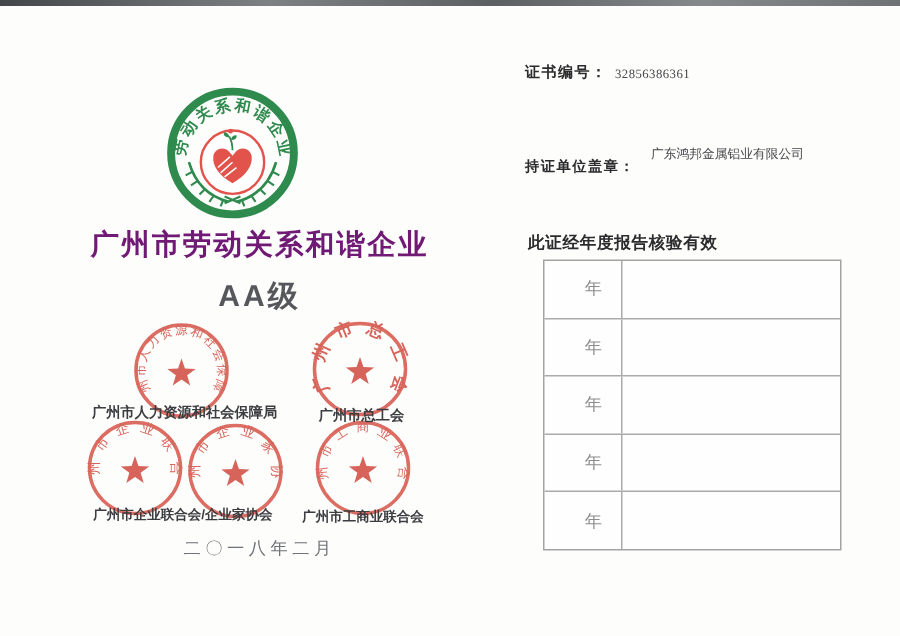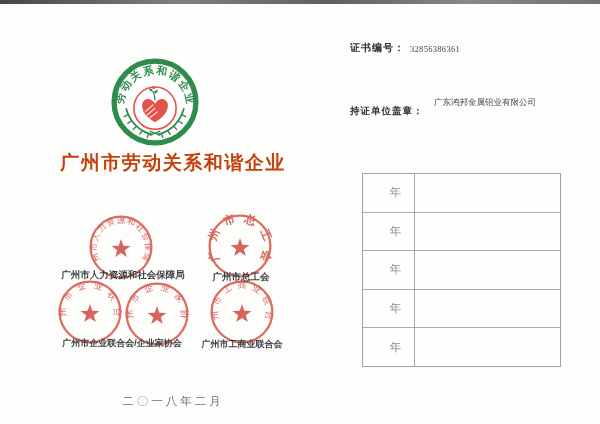--- a/index.html
+++ b/index.html
@@ -14,21 +14,21 @@
     position:absolute; left:0; top:0; width:600px; height:4px;
     background:linear-gradient(90deg,#43474a 0%,#7d8184 30%,#5c6063 55%,#85898b 78%,#6e7274 100%);
   }
 
   
   .emblem { position:absolute; left:111px; top:58px; width:88px; height:88px; }
 
   .title-line1 {
     position:absolute; left:10px; top:150px; width:326px;
     text-align:center; font-size:19px; font-weight:600;
-    letter-spacing:1.5px; color:#c2410c;
+    letter-spacing:1.5px; color:#701a75;
   }
   .title-line2 {
     position:absolute; left:10px; top:184px; width:326px;
     text-align:center; font-size:20px; font-weight:600;
     letter-spacing:2px; color:#56575b;
   }
 
   .seal { position:absolute; width:66px; height:66px; opacity:0.88; }
   .seal-1 { left:88px;  top:214px; }
   .seal-2 { left:207px; top:213px; }
@@ -39,21 +39,21 @@
   .seal-label {
     position:absolute; font-weight:bold; color:#3c3d40; text-align:center;
   }
   .seal-label-1 { left:38px;  top:269px; width:170px; font-size:9.5px; }
   .seal-label-2 { left:196px; top:271px; width:90px;  font-size:9.5px; }
   .seal-label-3 { left:36px;  top:337px; width:172px; font-size:9px; }
   .seal-label-4 { left:194px; top:338px; width:96px;  font-size:9px; }
 
   .issue-date {
     position:absolute; left:10px; top:358px; width:326px;
-    text-align:center; font-size:11.5px; letter-spacing:3px; color:#6f7277;margin-top:36px;
+    text-align:center; font-size:11.5px; letter-spacing:3px; color:#6f7277;
   }
 
   
   .field-label { position:absolute; font-size:10px; font-weight:bold;
     color:#2c2c2e; letter-spacing:1px; }
   .cert-no-label   { left:350px; top:41px;text-align:right; }
   .holder-label    { left:350px; top:92px; font-size:9.5px;margin-top:13px; }
   .validity-note   { left:352px; top:154px; font-size:11px; letter-spacing:0.5px; }
 
   .field-value { position:absolute; font-family:"Liberation Serif", serif; color:#46464a; }
@@ -98,20 +98,21 @@
     <path d="M49,40 C52,40.5 53.5,38.5 53,36.5 C50.5,36.5 49,38 49,40 Z" fill="#2f8a4e"></path>
     <circle cx="48.5" cy="33.5" r="1.8" fill="#e2544b"></circle>
     <path d="M17,57 Q24,81 47,87" stroke="#2f8a4e" stroke-width="2" fill="none"></path>
     <path d="M83,57 Q76,81 53,87" stroke="#2f8a4e" stroke-width="2" fill="none"></path>
     <path d="M20,64 L14.5,67 M24,71 L18.5,74.5 M29.5,77 L25,81.5 M36,82 L32.5,87 M43,85.5 L41,90.5
              M80,64 L85.5,67 M76,71 L81.5,74.5 M70.5,77 L75,81.5 M64,82 L67.5,87 M57,85.5 L59,90.5" stroke="#2f8a4e" stroke-width="1.6" fill="none"></path>
     <path d="M44,88 L56,83 M44,83 L56,88" stroke="#2f8a4e" stroke-width="1.6" fill="none"></path>
   </svg>
 
   <div class="title-line1">广州市劳动关系和谐企业</div>
+  <div class="title-line2">AA级</div>
 
   <svg class="seal seal-1" viewBox="0 0 100 100">
     <defs>
         <path id="arc1" d="M 17.96,68.5 A 37,37 0 1 1 82.04,68.5" fill="none"></path>
       </defs>
     <circle cx="50" cy="50" r="46" fill="none" stroke="#d75a4e" stroke-width="3.5"></circle>
     <path d="M50,38 L53.5,48.1 L64.3,48.4 L55.7,54.9 L58.8,65.1 L50,59 L41.2,65.1 L44.3,54.9 L35.7,48.4 L46.5,48.1 Z" fill="#d14f44"></path>
     <text font-size="12.5" fill="#d14f44" text-anchor="middle">
       <textPath href="#arc1" startOffset="50%" textLength="186" lengthAdjust="spacing">广州市人力资源和社会保障局</textPath>
     </text>
@@ -167,20 +168,21 @@
   <div class="seal-label seal-label-4">广州市工商业联合会</div>
 
   <div class="issue-date">二〇一八年二月</div>
 
   <div class="field-label cert-no-label">证书编号：</div>
   <div class="field-value cert-no-value">32856386361</div>
 
   <div class="field-label holder-label">持证单位盖章：</div>
   <div class="field-value holder-value">广东鸿邦金属铝业有限公司</div>
 
+  <div class="field-label validity-note">此证经年度报告核验有效</div>
 
   <div class="verify-table">
     <div class="vt-row">
       <div class="vt-col1">年</div>
       <div class="vt-col2"></div>
     </div>
     <div class="vt-row">
       <div class="vt-col1">年</div>
       <div class="vt-col2"></div>
     </div>

